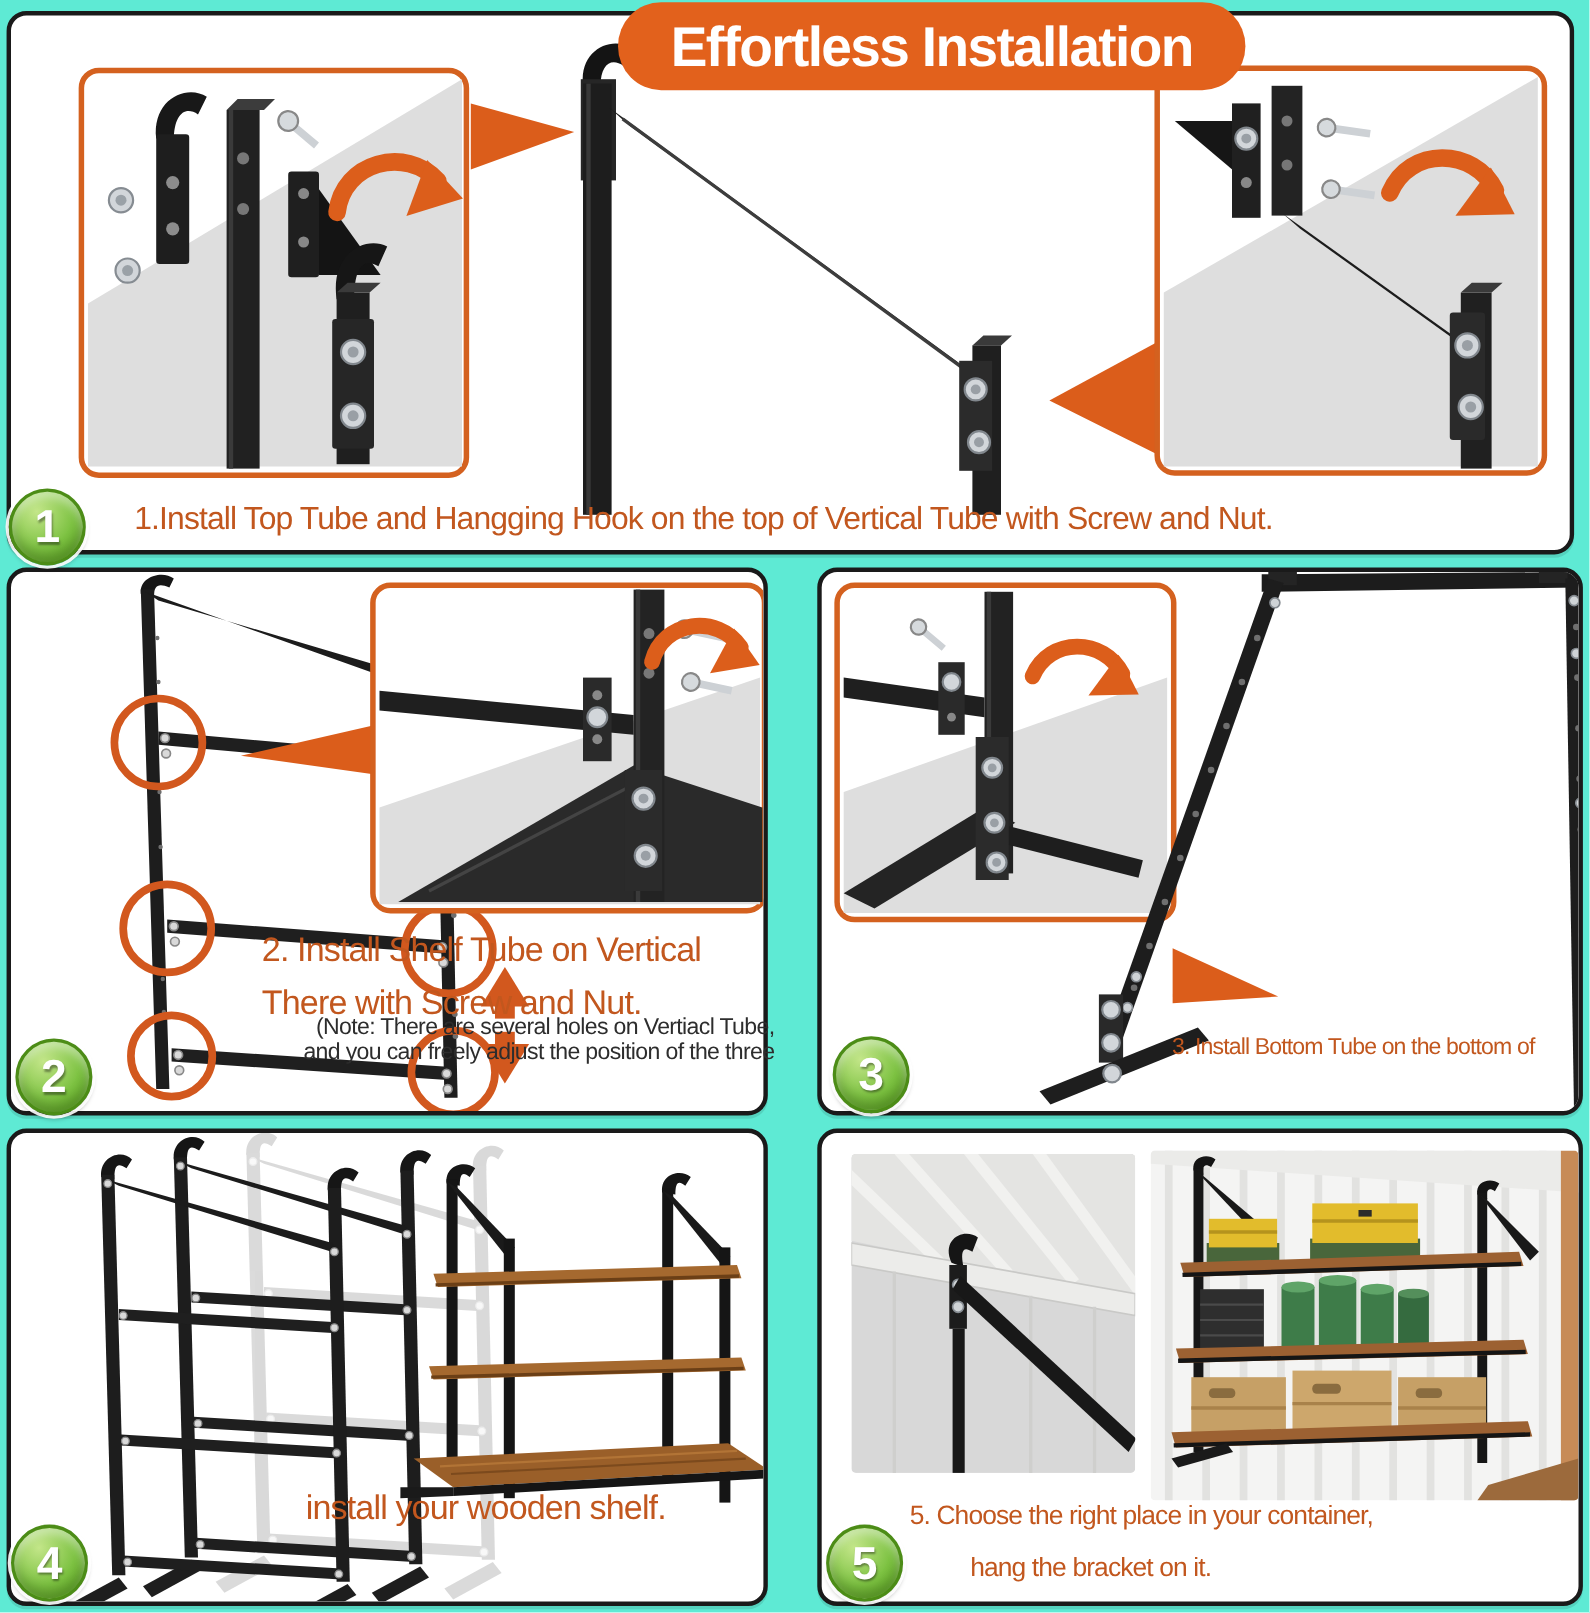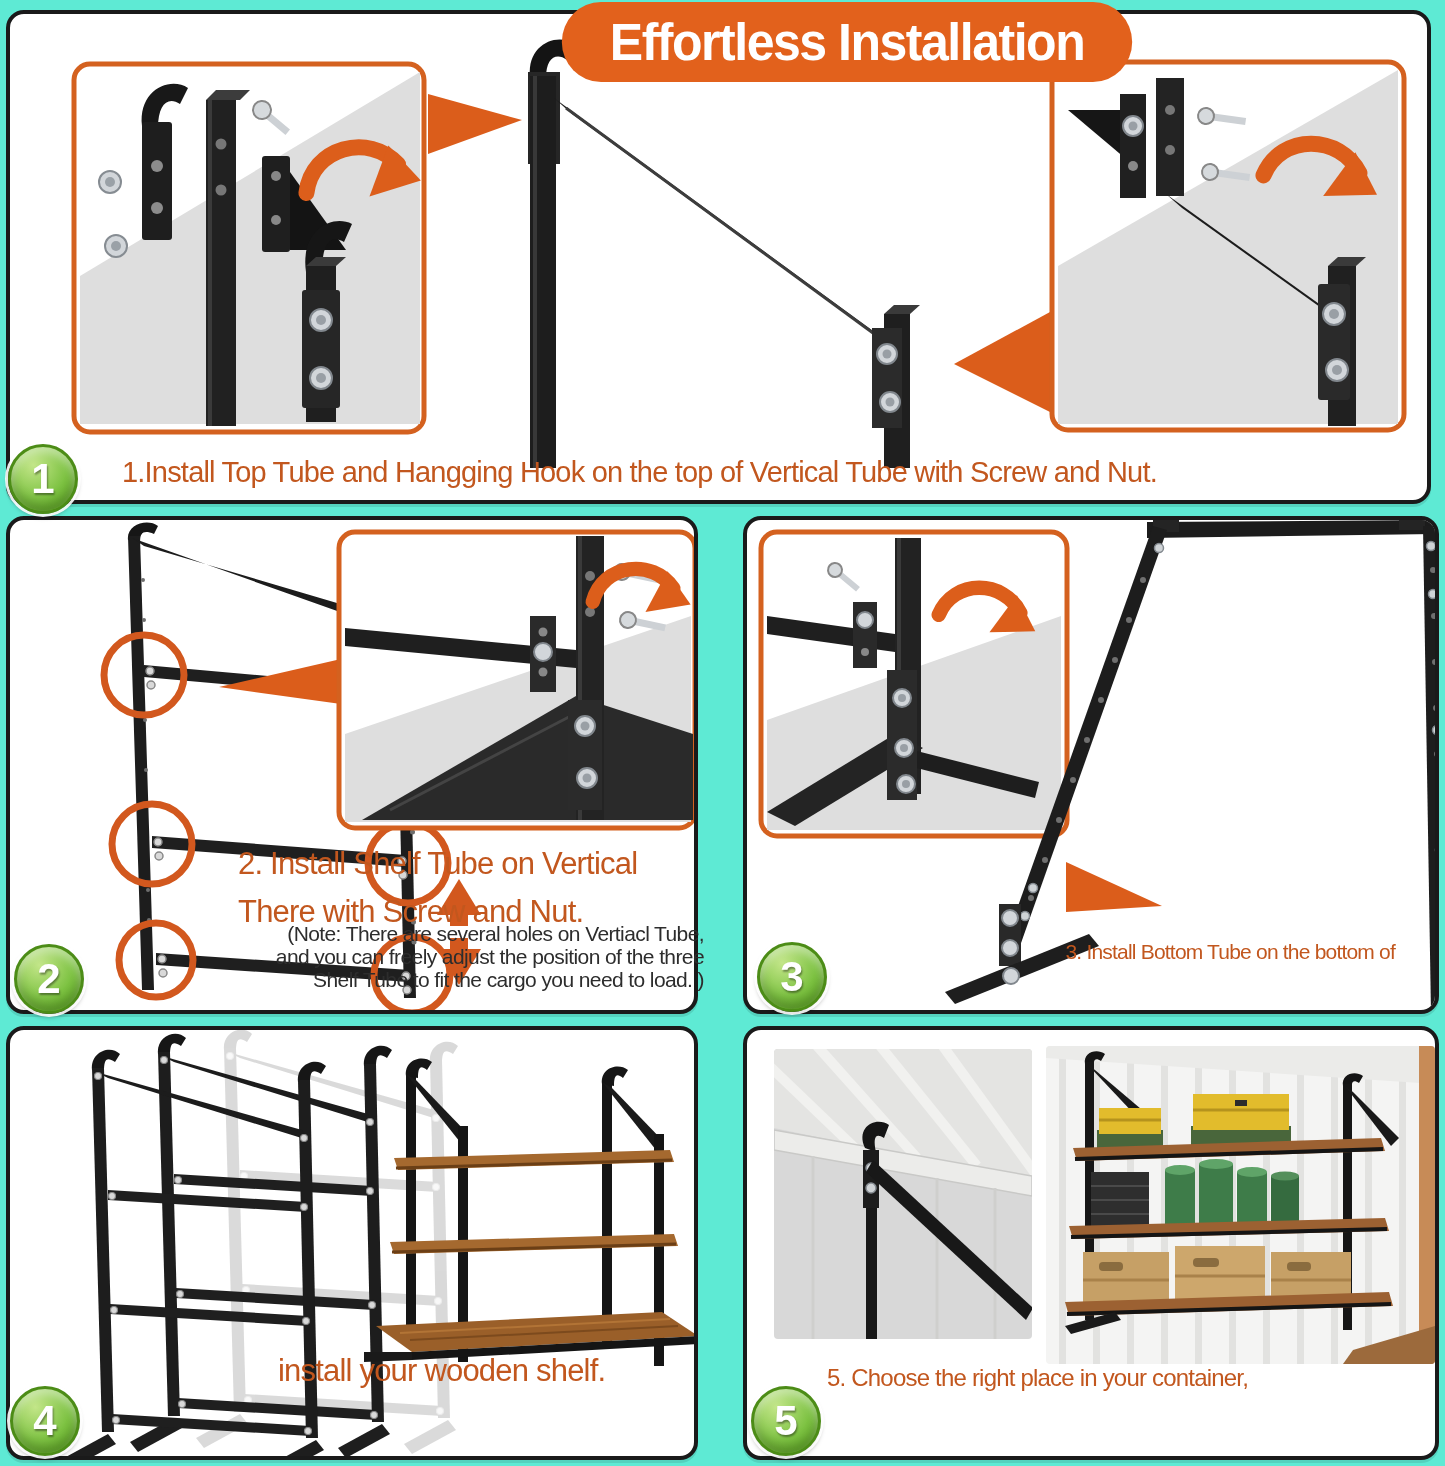--- a/index.html
+++ b/index.html
@@ -515,28 +515,28 @@
 
   <div class="step-text" id="t1">1.Install Top Tube and Hangging Hook on the top of Vertical Tube with Screw and Nut.</div>
 
   <div class="step-text" id="t2">
     <div>2. Install Shelf Tube on Vertical</div>
     <div>There with Screw and Nut.</div>
   </div>
   <div id="note2">
     <div>(Note: There are several holes on Vertiacl Tube,</div>
     <div>and you can freely adjust the position of the three</div>
-    <div>Shelf Tube to fit the cargo you need to load. )</div>
   </div>
 
   <div class="step-text" id="t3">
     <div>3. Install Bottom Tube on the bottom of</div>
   </div>
 
   <div class="step-text" id="t4">
     <div>install your wooden shelf.</div>
   </div>
 
   <div class="step-text" id="t5">
     <div>5. Choose the right place in your container,</div>
+    <div class="l2">hang the bracket on it.</div>
   </div>
 
 </div>
 
 </body></html>

